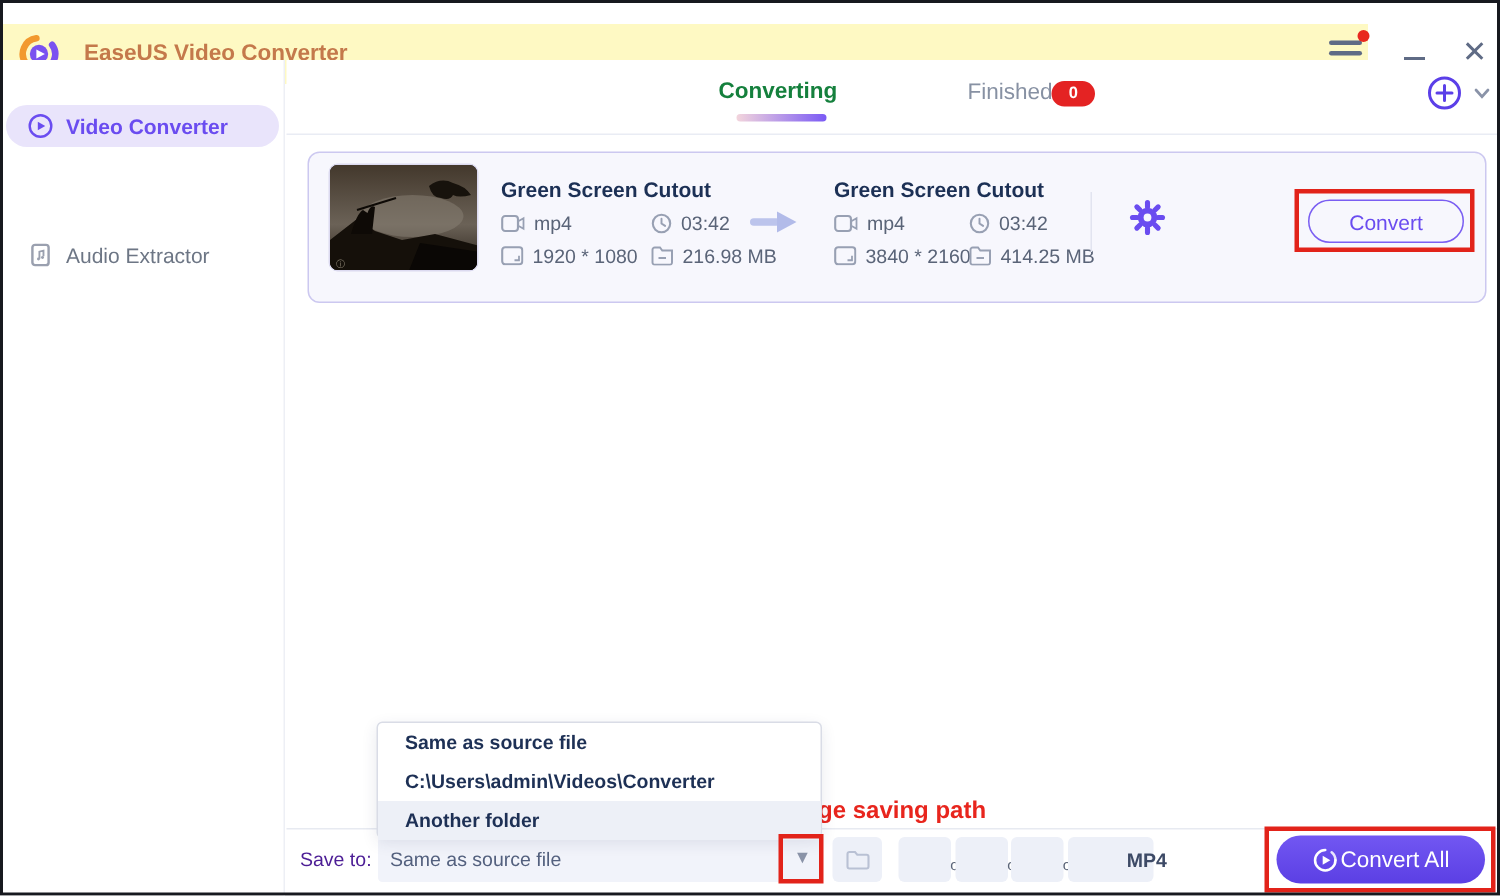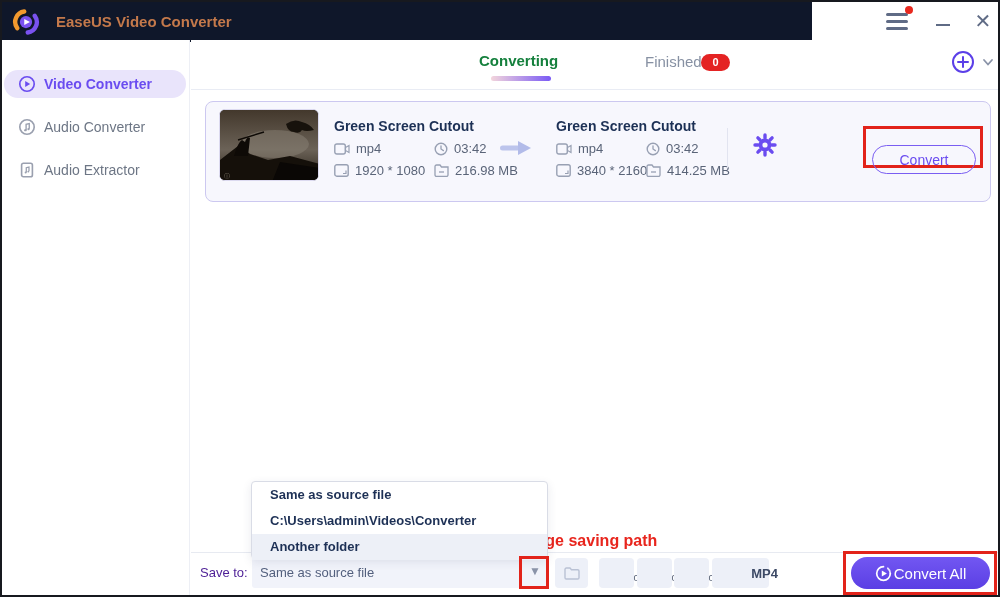--- a/index.html
+++ b/index.html
@@ -1,21 +1,21 @@
 <!DOCTYPE html>
 <html><head>
 <meta charset="utf-8">
 <style>
   * { margin:0; padding:0; box-sizing:border-box; }
   body { font-family:"Liberation Sans", sans-serif; background:#2a2d33; }
   .window { position:relative; width:1000px; height:597px; background:#fff; overflow:hidden; margin:0 auto; }
   .frame-border { position:absolute; inset:0; border:2px solid #17191f; pointer-events:none; z-index:99; }
 
   
-  .topbar { position:absolute; left:0; top:2px; width:812px; height:40px; background:#0f172a; }
+  .topbar { position:absolute; left:0; top:16px; width:912px; height:40px; background:#fef9c3; }
   .logo { position:absolute; left:12px; top:6px; width:28px; height:28px; }
   .app-title { position:absolute; left:56px; top:11px; font-size:15px; font-weight:bold; color:#c4794b; }
   .menu-btn { position:absolute; left:886px; top:10px; width:28px; height:20px; cursor:pointer; }
   .menu-btn .bar { position:absolute; left:0; height:2.6px; background:#5f6b85; border-radius:2px; }
   .menu-btn .b1 { top:1px; width:22px; }
   .menu-btn .b2 { top:8px; width:22px; }
   .menu-btn .b3 { top:15px; width:22px; }
   .notif-dot { position:absolute; left:905px; top:4px; width:8px; height:8px; border-radius:50%; background:#e8281e; }
   .min-btn { position:absolute; left:931px; top:8px; width:24px; height:24px; cursor:pointer; }
   .min-btn .dash { position:absolute; left:5px; top:14px; width:14px; height:2.4px; background:#5f6b85; }
@@ -46,21 +46,21 @@
   .src-c1r1 { left:128px; top:39px; } .src-c2r1 { left:228px; top:39px; }
   .src-c1r2 { left:128px; top:61px; } .src-c2r2 { left:228px; top:61px; }
   .tgt-title { left:350px; }
   .tgt-c1r1 { left:350px; top:39px; } .tgt-c2r1 { left:440px; top:39px; }
   .tgt-c1r2 { left:350px; top:61px; } .tgt-c2r2 { left:440px; top:61px; }
   .src-title { left:128px; }
   .arrow-right { position:absolute; left:292px; top:38px; width:36px; height:16px; }
   .vdivider { position:absolute; left:521px; top:26px; width:1px; height:40px; background:#e2e4f0; }
   .row-gear { position:absolute; left:546px; top:30px; width:26px; height:26px; cursor:pointer; }
   .ann-convert { position:absolute; left:657px; top:24px; width:120px; height:42px; border:3px solid #e2231a; }
-  .convert-btn { position:absolute; left:666px; top:31px; width:104px; height:29px; border:1.5px solid #7a5ef2; border-radius:15px; background:transparent; color:#6a4cf0; font-size:14px; font-family:"Liberation Sans",sans-serif; cursor:pointer;margin-top:12px; }
+  .convert-btn { position:absolute; left:666px; top:31px; width:104px; height:29px; border:1.5px solid #7a5ef2; border-radius:15px; background:transparent; color:#6a4cf0; font-size:14px; font-family:"Liberation Sans",sans-serif; cursor:pointer; }
 
   
   .dropdown { position:absolute; left:251px; top:481px; width:297px; height:78px; background:#fff; border:1px solid #d9dce6; border-radius:4px; box-shadow:0 3px 10px rgba(40,50,90,.10); z-index:5; }
   .dd-item { height:26px; line-height:26px; padding-left:18px; font-size:13px; font-weight:bold; color:#1d3055; cursor:pointer; white-space:nowrap; }
   .dd-item.hl { background:#edf0f7; }
 
   .annotation-text { position:absolute; left:508px; top:532px; font-size:16px; font-weight:600; color:#e8251d; white-space:nowrap; }
 
   
   .bottombar { position:absolute; left:191px; top:552px; width:809px; height:43px; background:#fff; border-top:1px solid #e7eaf1; }
@@ -103,29 +103,20 @@
     <div class="close-btn">✕</div>
   </div>
 
   <div class="sidebar">
     <div class="side-item active si-1">
       <svg class="sicon" viewBox="0 0 20 20">
         <circle cx="10" cy="10" r="8" fill="none" stroke="#6a4cf0" stroke-width="1.8"></circle>
         <path d="M8 6.8 L13.5 10 L8 13.2 Z" fill="#6a4cf0"></path>
       </svg>
       <span>Video Converter</span>
-    </div>
-    <div class="side-item si-2">
-      <svg class="sicon" viewBox="0 0 20 20">
-        <circle cx="10" cy="10" r="8" fill="none" stroke="#9aa0af" stroke-width="1.8"></circle>
-        <path d="M9 13.5 V7 l3.5 -0.8 V12" fill="none" stroke="#9aa0af" stroke-width="1.5"></path>
-        <circle cx="8.2" cy="13.5" r="1.3" fill="#9aa0af"></circle>
-          <circle cx="11.7" cy="12.3" r="1.3" fill="#9aa0af"></circle>
-      </svg>
-      <span>Audio Converter</span>
     </div>
     <div class="side-item si-3">
       <svg class="sicon" viewBox="0 0 20 20">
         <rect x="4" y="2.5" width="12" height="15" rx="2" fill="none" stroke="#9aa0af" stroke-width="1.8"></rect>
         <path d="M9.2 12.8 V7.5 l3 -0.7 V11" fill="none" stroke="#9aa0af" stroke-width="1.4"></path>
         <circle cx="8.5" cy="12.9" r="1.1" fill="#9aa0af"></circle>
           <circle cx="11.5" cy="11.8" r="1.1" fill="#9aa0af"></circle>
       </svg>
       <span>Audio Extractor</span>
     </div>

